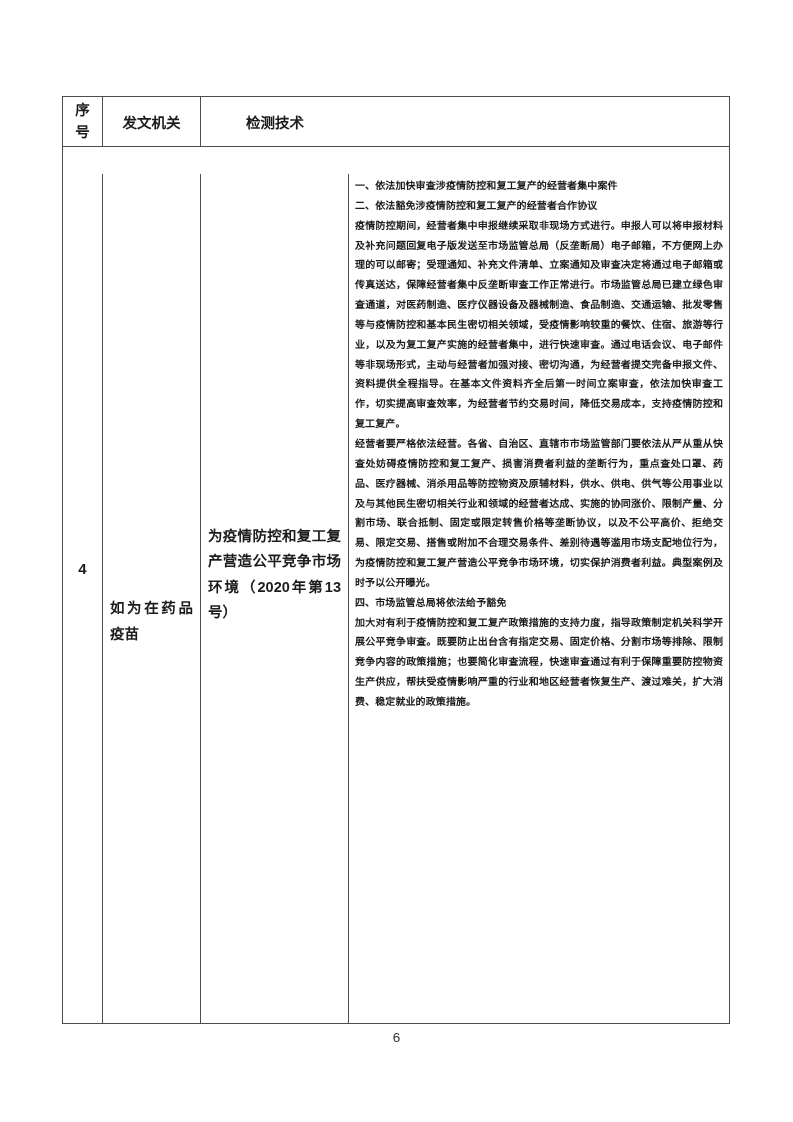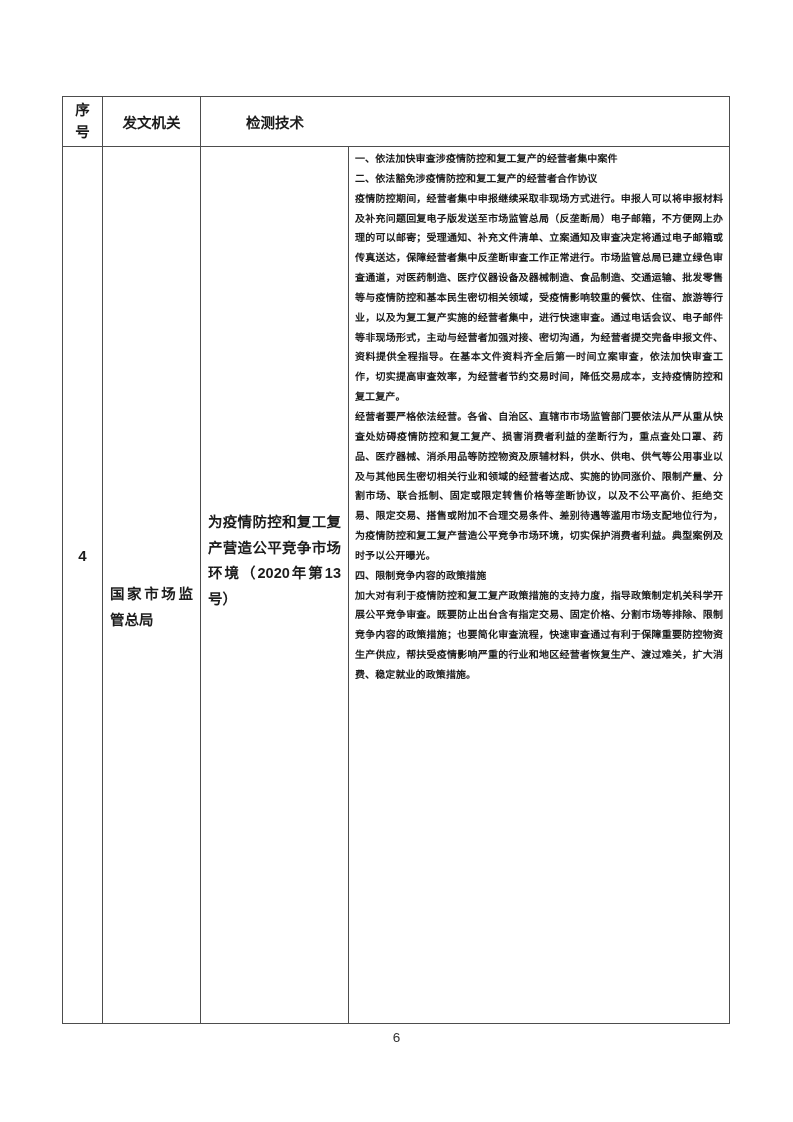--- a/index.html
+++ b/index.html
@@ -20,20 +20,21 @@
   .doc-table {
     position: absolute;
     left: 62px;
     top: 96px;
     width: 668px;
     height: 928px;
     border: 1px solid #4d4d4d;
     box-sizing: border-box;
     display: flex;
     flex-direction: column;
+    gap: 27px;
   }
   .t-row {
     display: flex;
     box-sizing: border-box;
   }
   .t-row.header {
     height: 50px;
     border-bottom: 1px solid #4d4d4d;
     flex: 0 0 auto;
   }
@@ -142,32 +143,32 @@
       <div class="t-cell col-title">
         <span>检测技术</span>
       </div>
     </div>
 
     <div class="t-row body">
       <div class="t-cell col-index">
         <div class="cell-index-inner">4</div>
       </div>
       <div class="t-cell col-agency">
-        <div class="cell-agency-inner">国家市场监管总局</div>
+        <div class="cell-agency-inner">如为在药品疫苗</div>
       </div>
       <div class="t-cell col-title">
         <div class="cell-title-inner">为疫情防控和复工复产营造公平竞争市场环境（2020年第13号）</div>
       </div>
       <div class="t-cell col-content">
         <div class="cell-content-inner">
           <p>一、依法加快审查涉疫情防控和复工复产的经营者集中案件</p>
           <p>二、依法豁免涉疫情防控和复工复产的经营者合作协议</p>
           <p>疫情防控期间，经营者集中申报继续采取非现场方式进行。申报人可以将申报材料及补充问题回复电子版发送至市场监管总局（反垄断局）电子邮箱，不方便网上办理的可以邮寄；受理通知、补充文件清单、立案通知及审查决定将通过电子邮箱或传真送达，保障经营者集中反垄断审查工作正常进行。市场监管总局已建立绿色审查通道，对医药制造、医疗仪器设备及器械制造、食品制造、交通运输、批发零售等与疫情防控和基本民生密切相关领域，受疫情影响较重的餐饮、住宿、旅游等行业，以及为复工复产实施的经营者集中，进行快速审查。通过电话会议、电子邮件等非现场形式，主动与经营者加强对接、密切沟通，为经营者提交完备申报文件、资料提供全程指导。在基本文件资料齐全后第一时间立案审查，依法加快审查工作，切实提高审查效率，为经营者节约交易时间，降低交易成本，支持疫情防控和复工复产。</p>
           <p>经营者要严格依法经营。各省、自治区、直辖市市场监管部门要依法从严从重从快查处妨碍疫情防控和复工复产、损害消费者利益的垄断行为，重点查处口罩、药品、医疗器械、消杀用品等防控物资及原辅材料，供水、供电、供气等公用事业以及与其他民生密切相关行业和领域的经营者达成、实施的协同涨价、限制产量、分割市场、联合抵制、固定或限定转售价格等垄断协议，以及不公平高价、拒绝交易、限定交易、搭售或附加不合理交易条件、差别待遇等滥用市场支配地位行为，为疫情防控和复工复产营造公平竞争市场环境，切实保护消费者利益。典型案例及时予以公开曝光。</p>
-          <p>四、限制竞争内容的政策措施</p>
+          <p>四、市场监管总局将依法给予豁免</p>
           <p>加大对有利于疫情防控和复工复产政策措施的支持力度，指导政策制定机关科学开展公平竞争审查。既要防止出台含有指定交易、固定价格、分割市场等排除、限制竞争内容的政策措施；也要简化审查流程，快速审查通过有利于保障重要防控物资生产供应，帮扶受疫情影响严重的行业和地区经营者恢复生产、渡过难关，扩大消费、稳定就业的政策措施。</p>
         </div>
       </div>
     </div>
 
   </div>
 
   <div class="page-number">6</div>
 
 </div>

